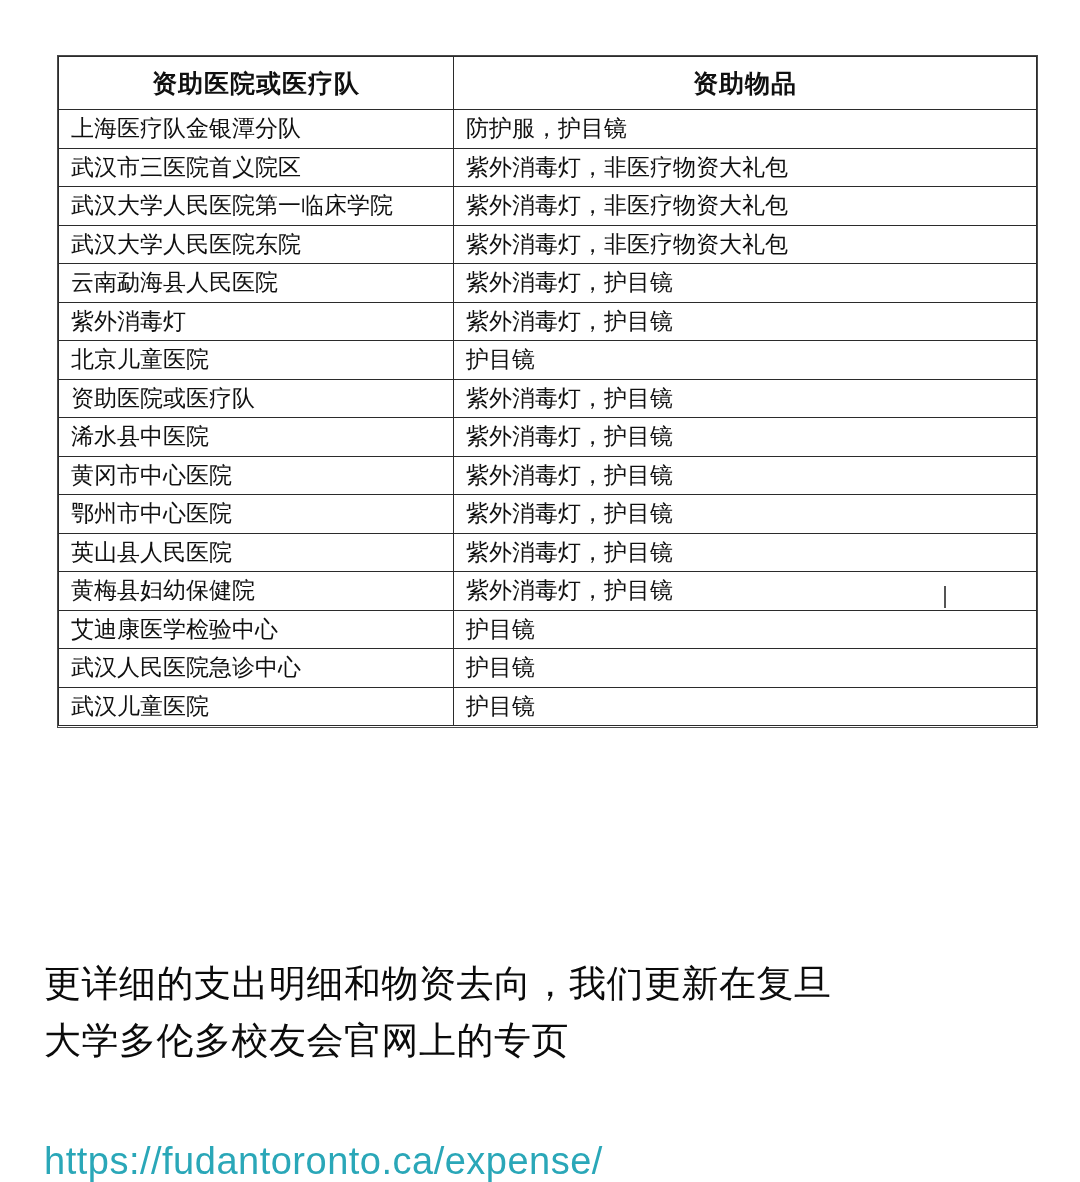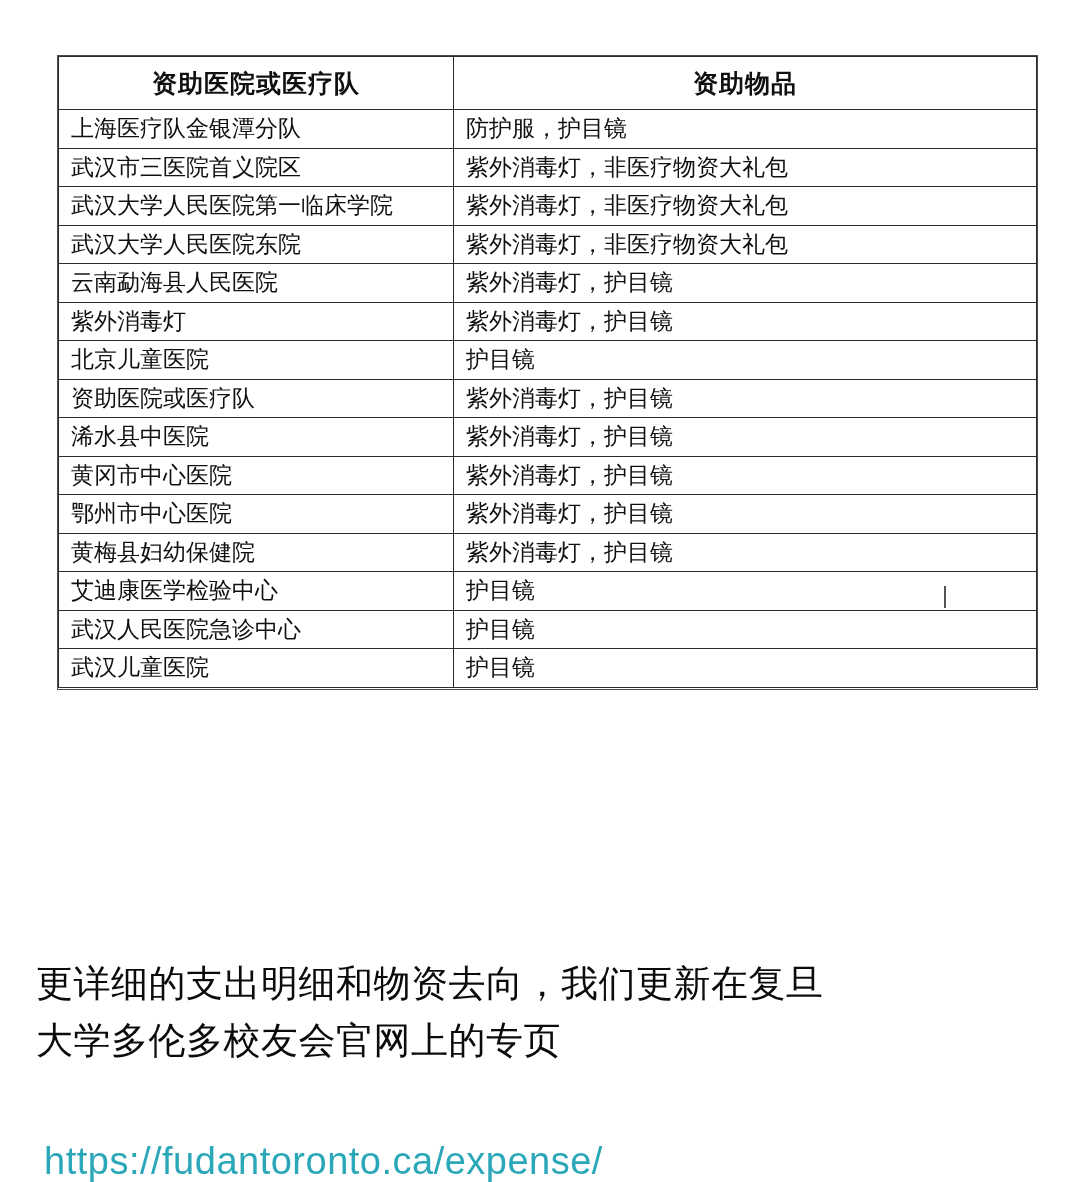--- a/index.html
+++ b/index.html
@@ -77,21 +77,21 @@
     position: absolute;
     right: -4px;
     top: 530px;
     width: 2px;
     height: 22px;
     background: #555;
   }
 
   .note {
     position: absolute;
-    left: 36px;
+    left: 44px;
     top: 955px;
     width: 1000px;
     font-family: "Liberation Sans", sans-serif;
     font-size: 37px;
     line-height: 57px;
     color: #0b0b0b;
     letter-spacing: 0.5px;
   }
   .link {
     position: absolute;
@@ -160,20 +160,24 @@
         </tr>
         <tr>
           <td class="col-hospital">黄冈市中心医院</td>
           <td class="col-item">紫外消毒灯，护目镜</td>
         </tr>
         <tr>
           <td class="col-hospital">鄂州市中心医院</td>
           <td class="col-item">紫外消毒灯，护目镜</td>
         </tr>
         <tr>
+          <td class="col-hospital">英山县人民医院</td>
+          <td class="col-item">紫外消毒灯，护目镜</td>
+        </tr>
+        <tr>
           <td class="col-hospital">黄梅县妇幼保健院</td>
           <td class="col-item">紫外消毒灯，护目镜</td>
         </tr>
         <tr>
           <td class="col-hospital">艾迪康医学检验中心</td>
           <td class="col-item">护目镜</td>
         </tr>
         <tr>
           <td class="col-hospital">武汉人民医院急诊中心</td>
           <td class="col-item">护目镜</td>

